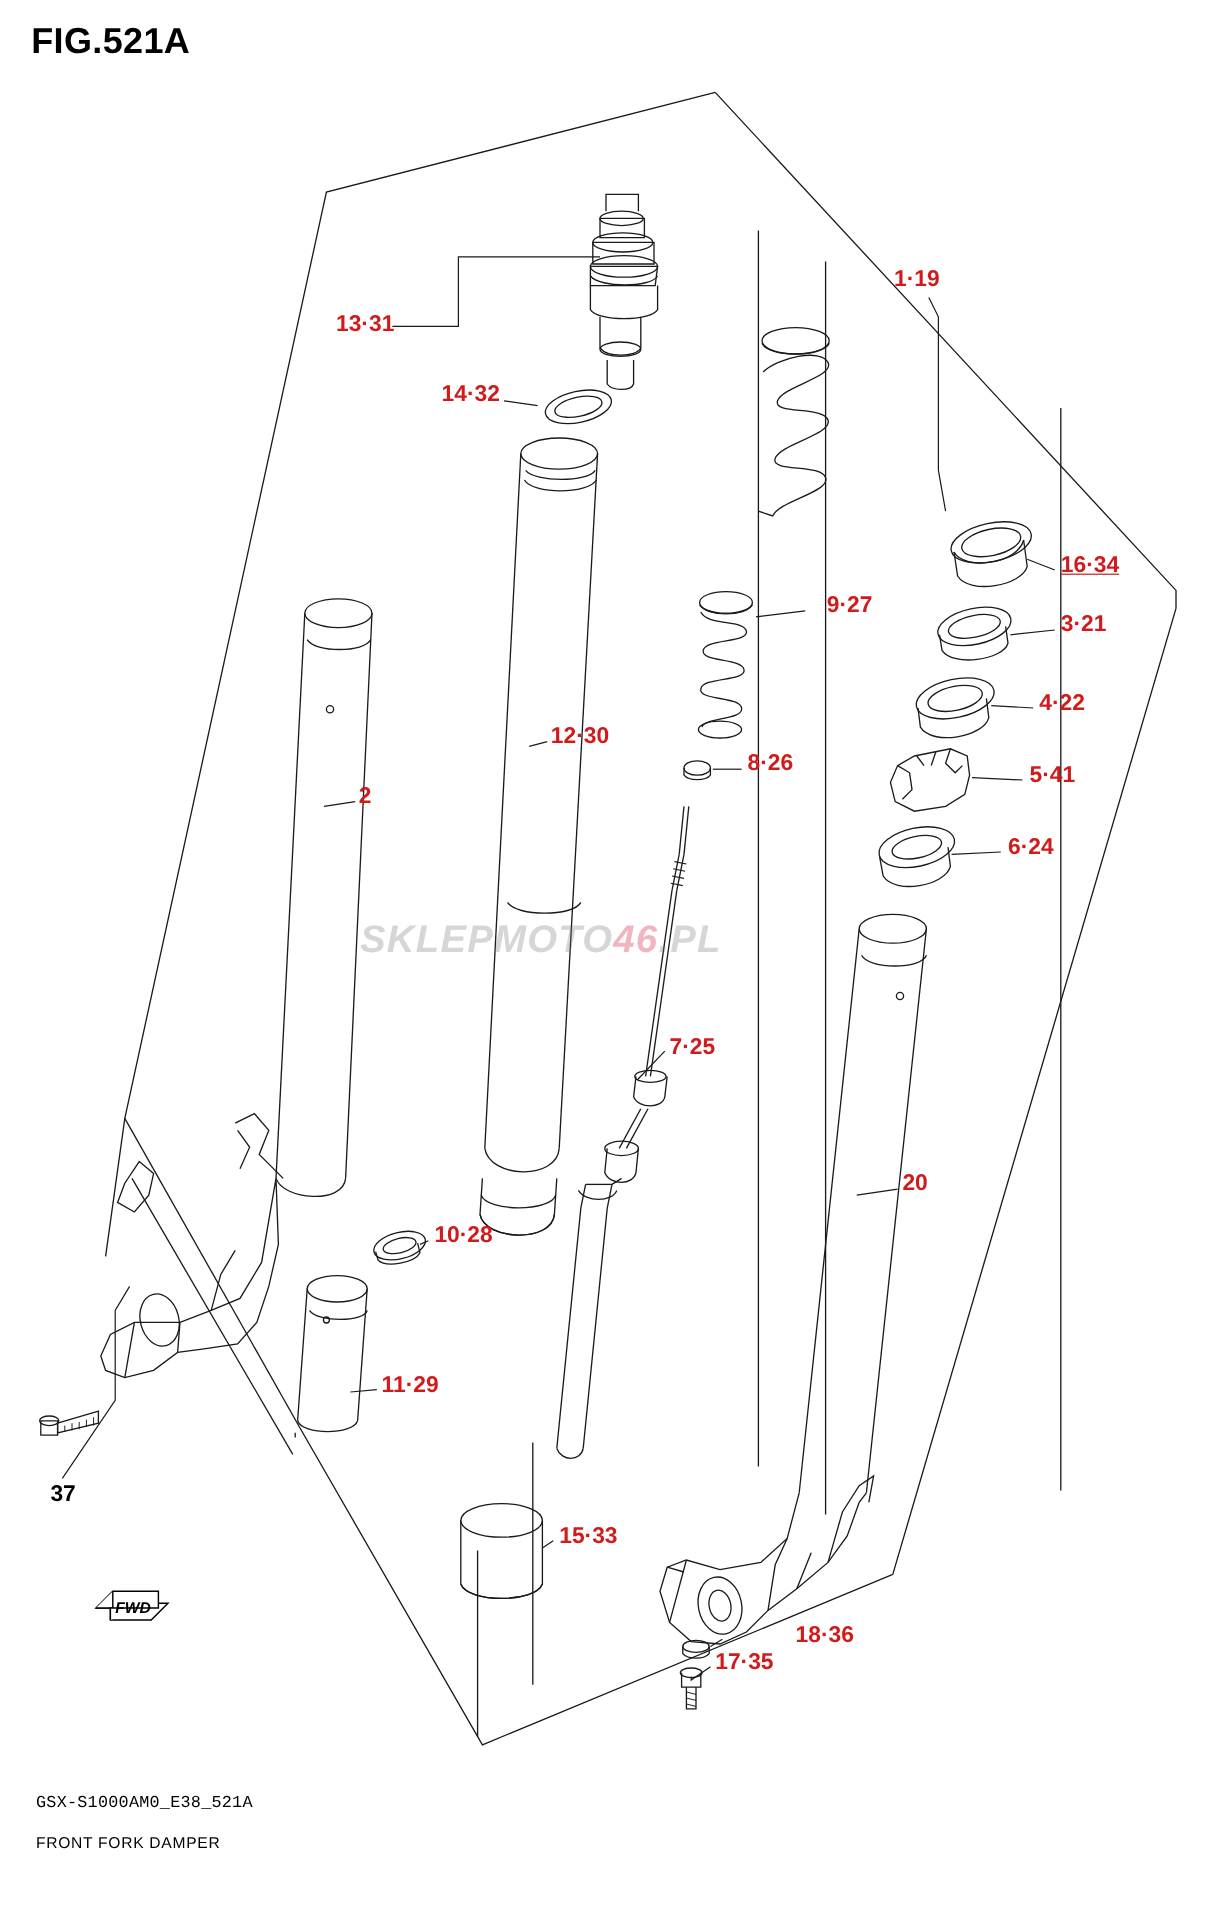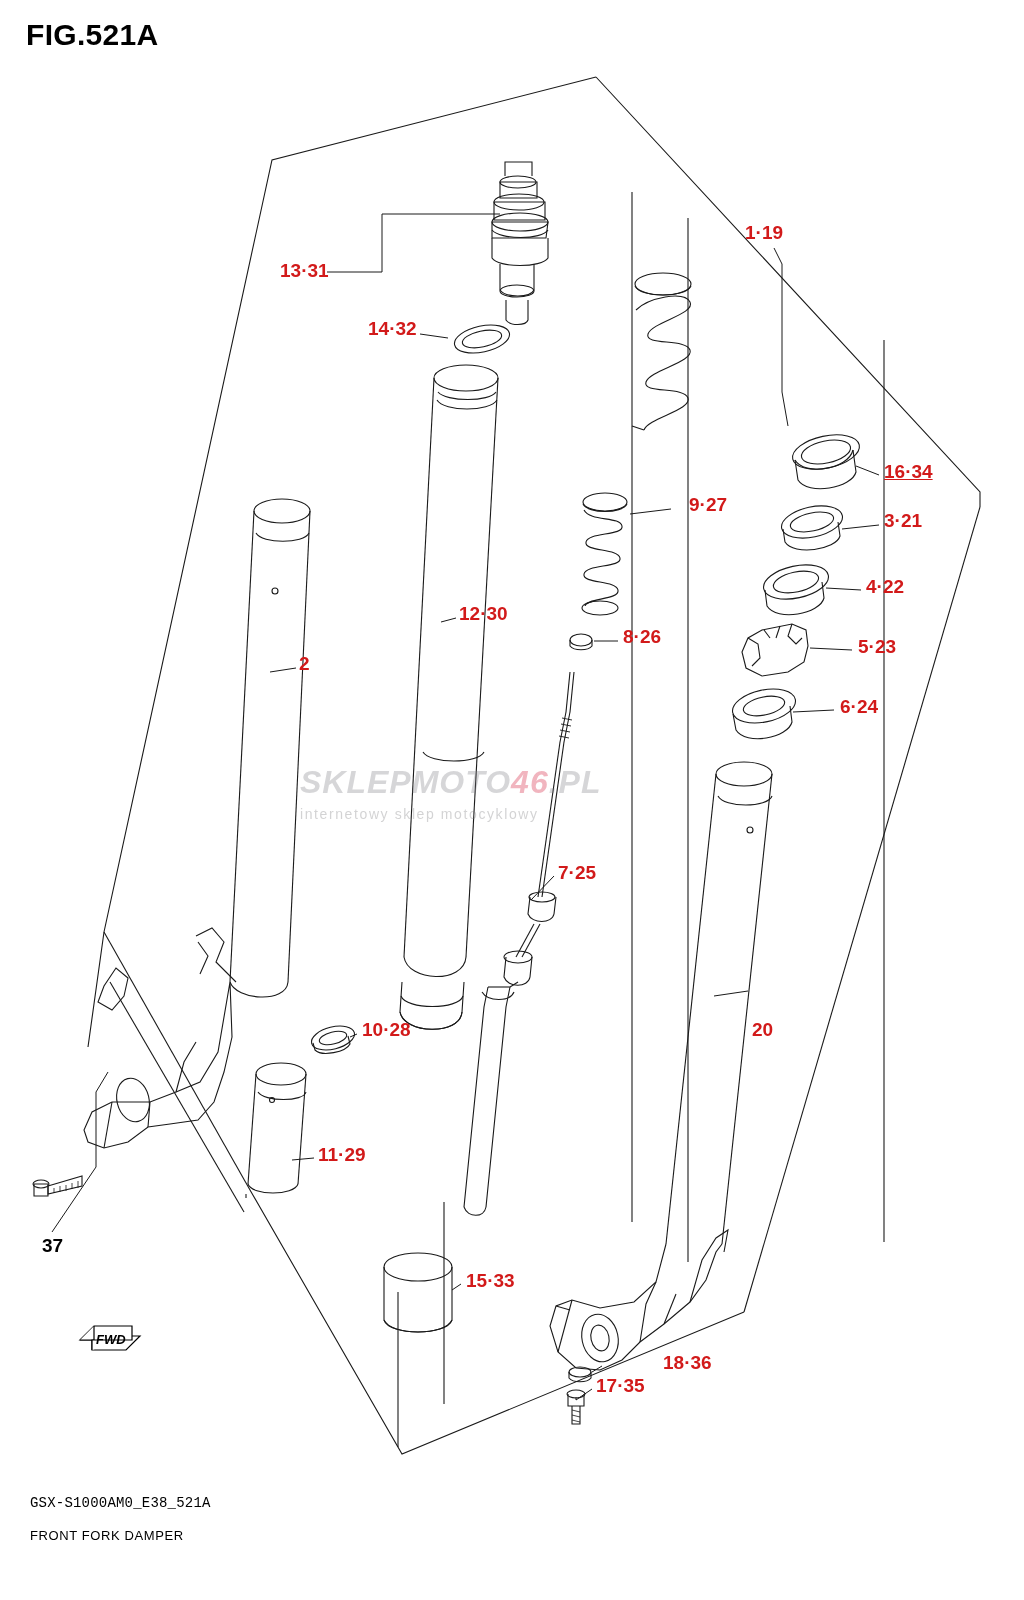--- a/index.html
+++ b/index.html
@@ -351,39 +351,38 @@
         </g>
       </g>
     </svg>
 
     <div class="cnum" style="left:280px; top:208px;">13·31</div>
     <div class="cnum" style="left:368px; top:266px;">14·32</div>
     <div class="cnum" style="left:745px; top:170px;">1·19</div>
     <div class="cnum" style="left:884px; top:409px;text-decoration:underline;">16·34</div>
     <div class="cnum" style="left:884px; top:458px;">3·21</div>
     <div class="cnum" style="left:866px; top:524px;">4·22</div>
-    <div class="cnum" style="left:858px; top:584px;">5·23</div>
+    <div class="cnum" style="left:858px; top:584px;">5·41</div>
     <div class="cnum" style="left:840px; top:644px;">6·24</div>
     <div class="cnum" style="left:676px; top:442px;margin-left:13px;">9·27</div>
     <div class="cnum" style="left:459px; top:551px;">12·30</div>
     <div class="cnum" style="left:623px; top:574px;">8·26</div>
     <div class="cnum" style="left:299px; top:601px;">2</div>
     <div class="cnum" style="left:558px; top:810px;">7·25</div>
-    <div class="cnum" style="left:752px; top:924px;margin-top:43px;">20</div>
+    <div class="cnum" style="left:752px; top:924px;">20</div>
     <div class="cnum" style="left:362px; top:967px;">10·28</div>
     <div class="cnum" style="left:318px; top:1092px;">11·29</div>
     <div class="cnum" style="left:466px; top:1218px;">15·33</div>
     <div class="cnum" style="left:623px; top:1300px;margin-left:40px;">18·36</div>
     <div class="cnum" style="left:596px; top:1323px;">17·35</div>
     <div class="cnum black" style="left:42px; top:1183px;">37</div>
   </div>
 
   <div id="watermark">
     <div id="wm-main"><span>SKLEPMOTO</span><span class="accent">46</span><span>.PL</span></div>
-    <div id="wm-sub">internetowy sklep motocyklowy</div>
   </div>
 
   <div id="fwd-badge">
     <svg width="74" height="48" viewBox="0 0 74 48">
       <g stroke="#000" stroke-width="1.2" fill="#ffffff">
         <path d="M6,22 L20,8 L58,8 L58,18 L66,18 L52,32 L18,32 L18,22 Z"></path>
         <path d="M20,8 L20,22 L6,22"></path>
         <path d="M18,32 L18,22 L58,22 L58,18"></path>
       </g>
     </svg>

